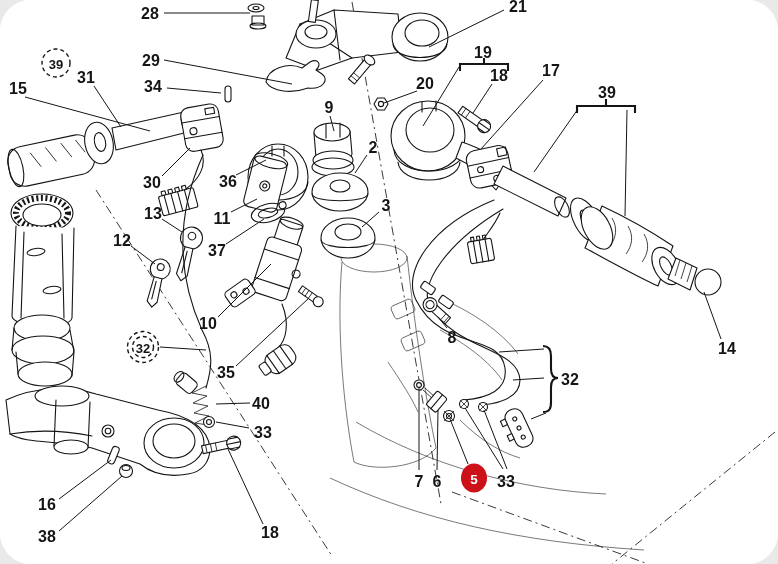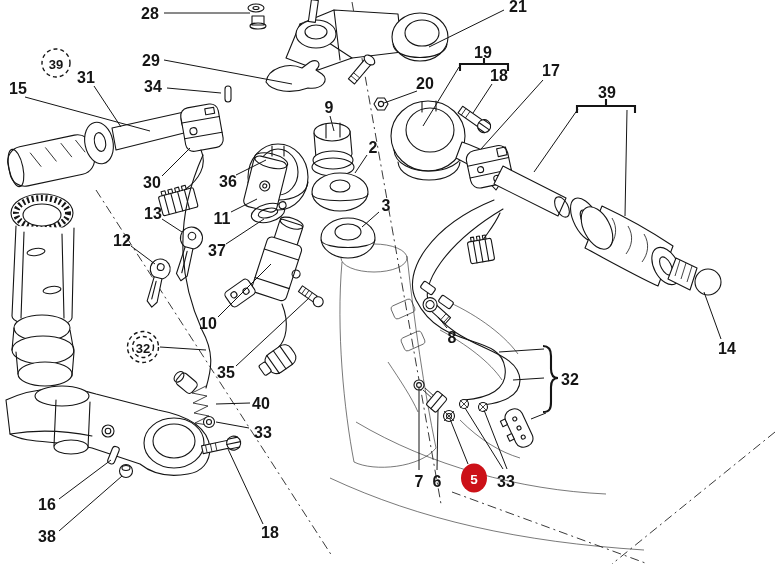--- a/index.html
+++ b/index.html
@@ -1,17 +1,17 @@
 <!DOCTYPE html>
 <html style="--ink: #151515; --red: #cc1118;"><head>
 <meta charset="utf-8">
 <style>
   :root{ --ink:#151515; --red:#cc1118; --bg:#ffffff; }
   html,body{margin:0;padding:0;background:#e9e9e9;}
-  .stage{width:778px;height:564px;position:relative;background:var(--bg);overflow:hidden;margin:0;}
+  .stage{width:778px;height:564px;position:relative;background:var(--bg);overflow:hidden;margin:0;border-radius:31px;}
   svg{position:absolute;left:0;top:0;}
   
   .s{stroke:var(--ink);stroke-width:1.1;fill:none;stroke-linecap:round;stroke-linejoin:round;}
   .w{fill:#fff;}
   .thin *{stroke:#2a2a2a;stroke-width:.7;fill:none;opacity:.9;}
   .dd{stroke:#222;stroke-width:.9;fill:none;stroke-dasharray:9 4 2 4;}
   .teeth{stroke:var(--ink);stroke-width:6;fill:none;stroke-dasharray:2 2.6;}
   .hatch{stroke:var(--ink);stroke-width:.8;fill:none;}
   
   .lbl{font:700 16px "Liberation Sans", sans-serif;fill:var(--ink);text-anchor:middle;}

